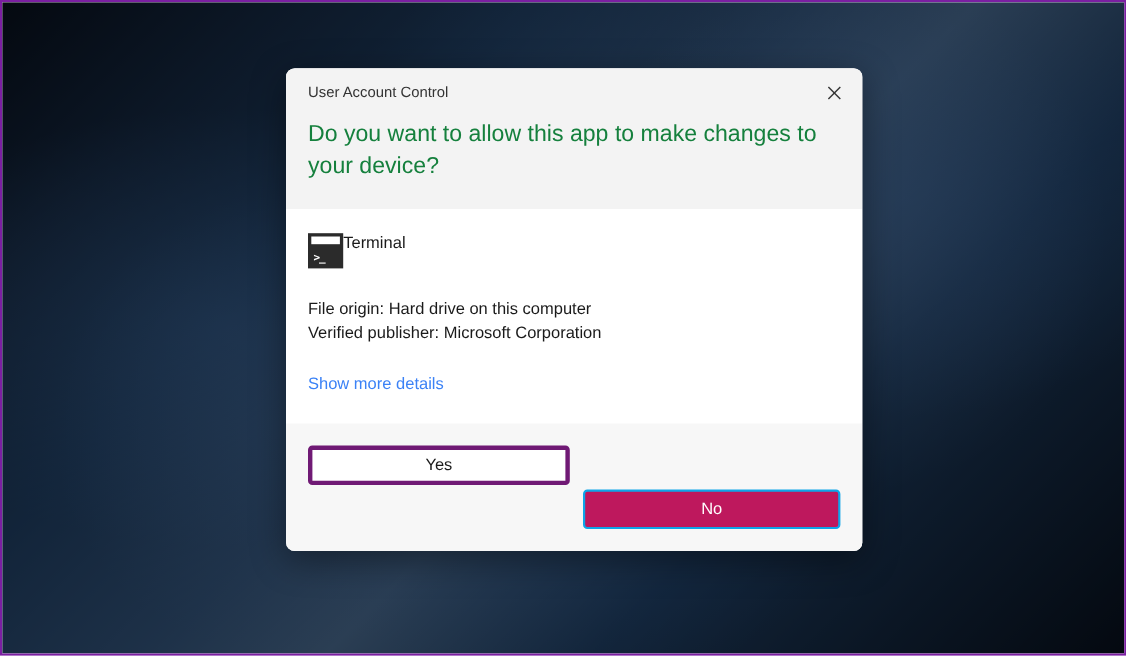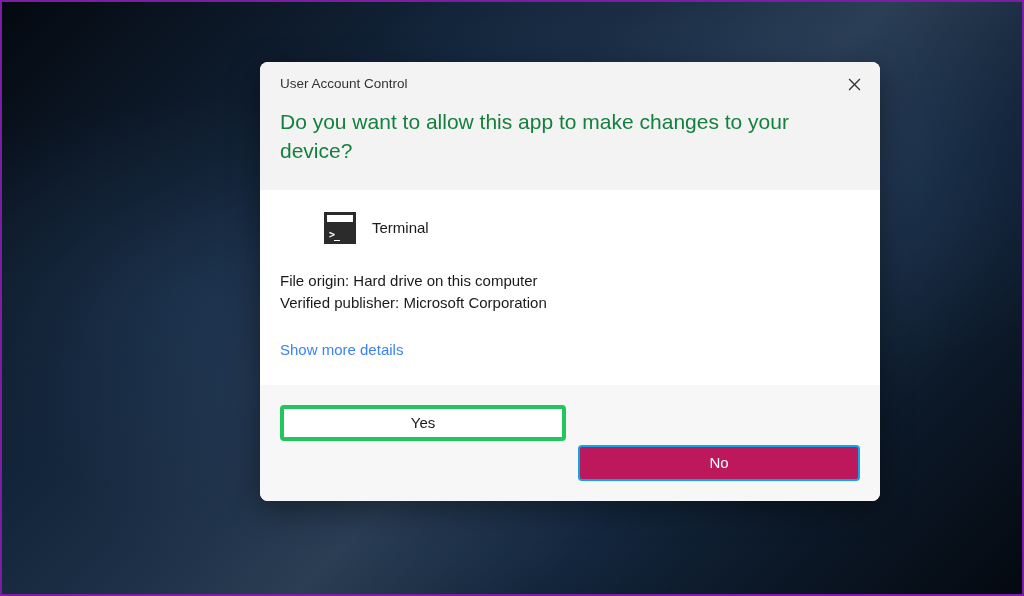--- a/index.html
+++ b/index.html
@@ -41,21 +41,21 @@
       background:
         radial-gradient(circle 400px at 75% 35%, rgba(140, 190, 255, 0.3) 0%, transparent 60%),
         radial-gradient(circle 350px at 25% 65%, rgba(120, 175, 245, 0.25) 0%, transparent 60%),
         radial-gradient(circle 300px at 50% 20%, rgba(100, 160, 235, 0.2) 0%, transparent 60%);
     }
     
     .dialog {
       position: absolute;
       left: 258px;
       top: 60px;
-      width: 620px;
+      width: 524px;
       background: #fff;
       border-radius: 8px;
       box-shadow: 0 8px 32px rgba(0, 0, 0, 0.4);
       overflow: hidden;
     }
     
     .dialog-header {
       background: #f3f3f3;
       padding: 14px 20px 24px 20px;
       position: relative;
@@ -92,24 +92,21 @@
       font-weight: 400;
     }
     
     .dialog-body {
       background: #fff;
       padding: 22px 20px 26px 20px;
     }
     
     .app-row {
       display: flex;
-      align-items: center;
-      gap: 16px;
       margin-bottom: 26px;
-      margin-left: 44px;
     }
     
     .app-icon {
       width: 32px;
       height: 32px;
       background: #2b2b2b;
       position: relative;
       flex-shrink: 0;
     }
     
@@ -170,21 +167,21 @@
       cursor: pointer;
       display: flex;
       align-items: center;
       justify-content: center;
       font-family: inherit;
     }
     
     .yes-button {
       background: #fff;
       color: #1a1a1a;
-      border: 4px solid #22c55e;
+      border: 4px solid #701a75;
     }
     
     .no-button {
       background: #be185d;
       color: #fff;
       border: 2px solid #0ea5e9;
       margin-top: 40px;
     }
   </style>
 </head>

